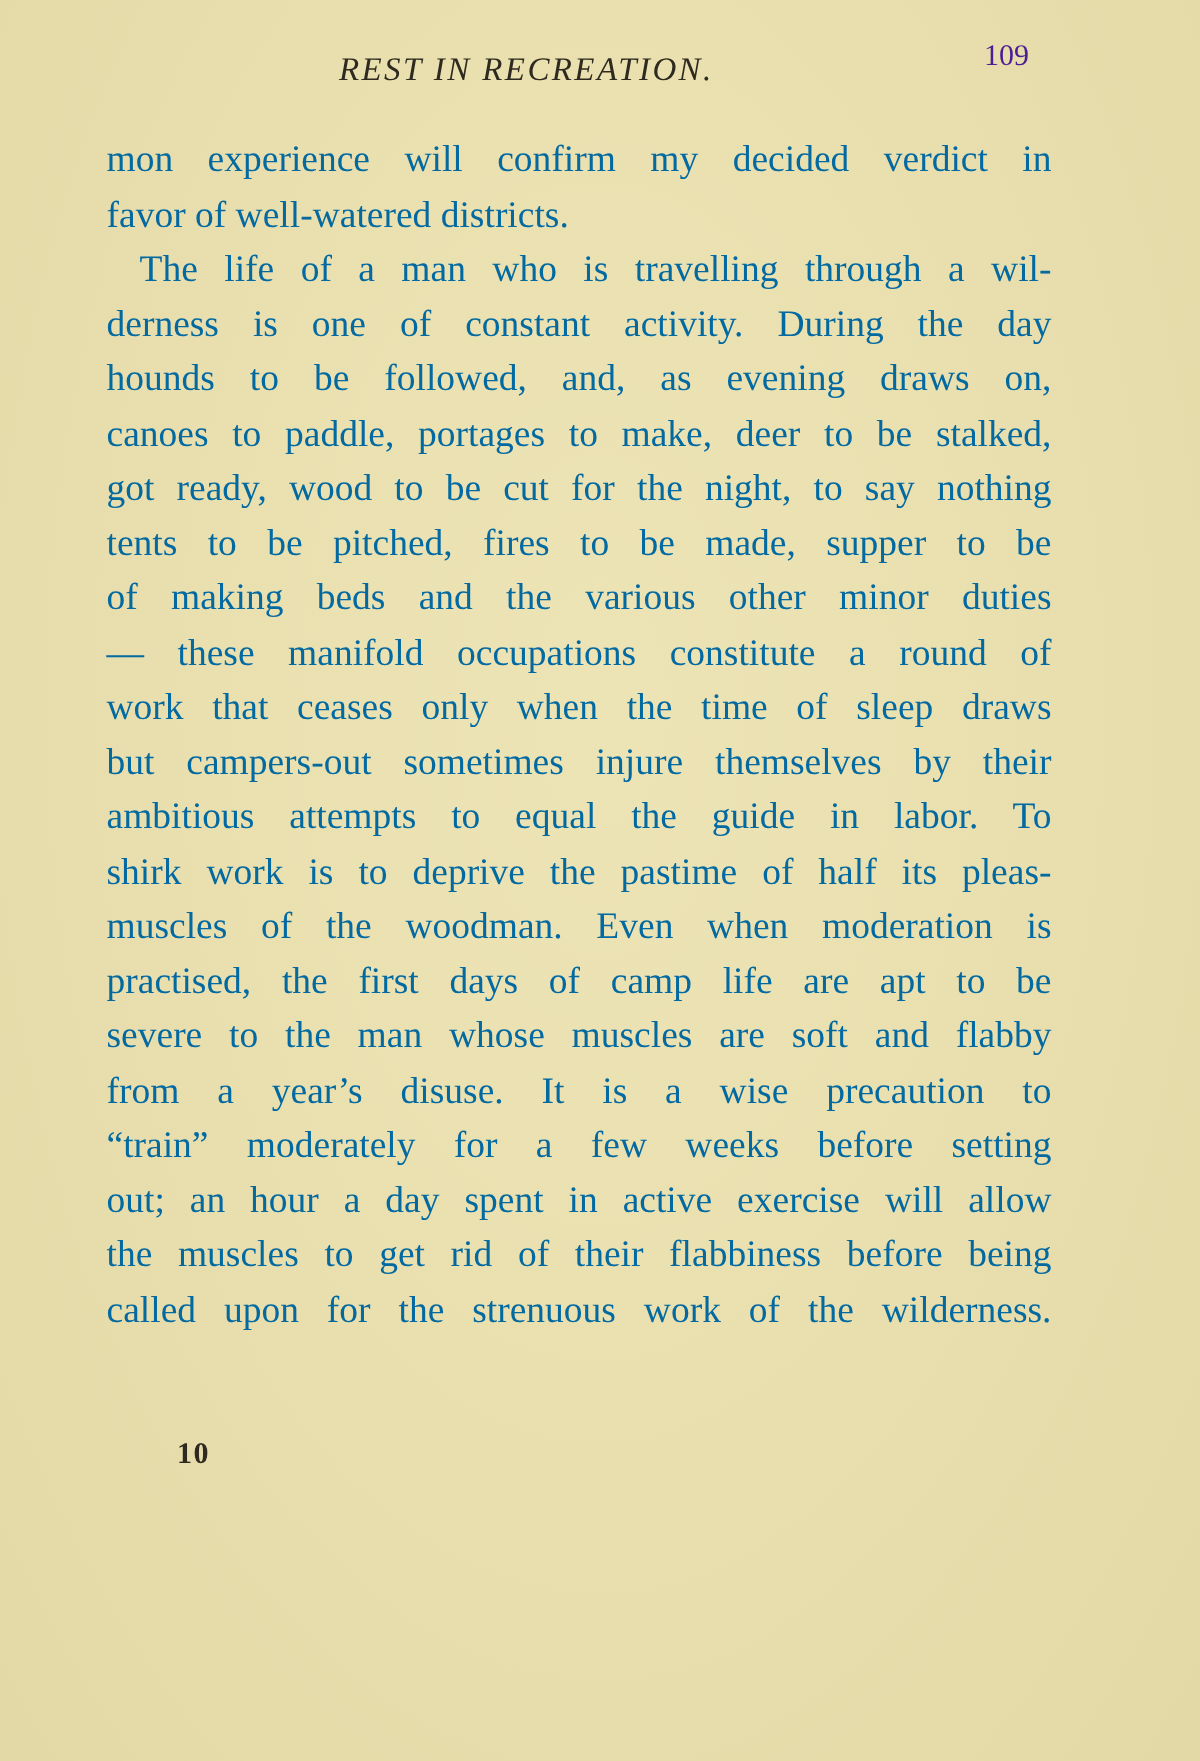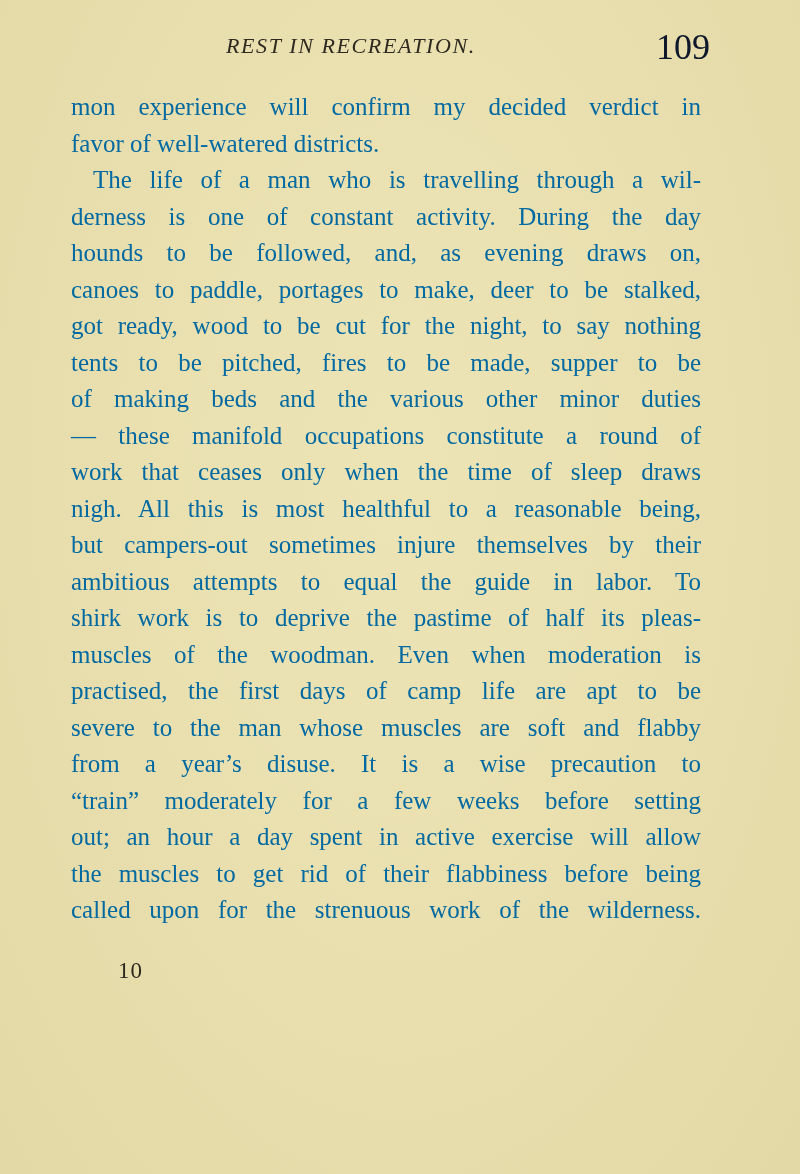--- a/index.html
+++ b/index.html
@@ -30,23 +30,23 @@
       font-style: italic;
       font-size: 22px;
       letter-spacing: 1.6px;
       color: #2e2a1f;
       white-space: nowrap;
     }
     .page-number {
       position: absolute;
       top: 26px;
       left: 656px;
-      font-size: 36px;
+      font-size: 20px;
       letter-spacing: 0px;
-      color: #0f172a;
+      color: #4c1d95;
     }
     .body-text {
       position: absolute;
       top: 89px;
       left: 71px;
       width: 630px;
     }
     .line {
       display: block;
       height: 36.5px;
@@ -60,24 +60,24 @@
     .line.last {
       text-align-last: justify;
     }
     .line.short {
       text-align-last: left;
     }
     .signature {
       position: absolute;
       top: 958px;
       left: 118px;
-      font-size: 23px;
+      font-size: 20px;
       letter-spacing: 1px;
       color: #2e2a1f;
-      font-weight: normal;
+      font-weight: bold;
     }
   </style>
 </head>
 <body>
 
 <div class="page">
   <div class="running-head">REST IN RECREATION.</div>
   <div class="page-number">109</div>
 
   <div class="body-text">
@@ -85,21 +85,20 @@
     <span class="line short">favor of well-watered districts.</span>
     <span class="line" style="padding-left:22px; width:608px;">The life of a man who is travelling through a wil-</span>
     <span class="line">derness is one of constant activity. During the day</span>
     <span class="line">hounds to be followed, and, as evening draws on,</span>
     <span class="line">canoes to paddle, portages to make, deer to be stalked,</span>
     <span class="line">got ready, wood to be cut for the night, to say nothing</span>
     <span class="line">tents to be pitched, fires to be made, supper to be</span>
     <span class="line">of making beds and the various other minor duties</span>
     <span class="line">— these manifold occupations constitute a round of</span>
     <span class="line">work that ceases only when the time of sleep draws</span>
-    <span class="line">nigh. All this is most healthful to a reasonable being,</span>
     <span class="line">but campers-out sometimes injure themselves by their</span>
     <span class="line">ambitious attempts to equal the guide in labor. To</span>
     <span class="line">shirk work is to deprive the pastime of half its pleas-</span>
     <span class="line">muscles of the woodman. Even when moderation is</span>
     <span class="line">practised, the first days of camp life are apt to be</span>
     <span class="line">severe to the man whose muscles are soft and flabby</span>
     <span class="line">from a year’s disuse. It is a wise precaution to</span>
     <span class="line">“train” moderately for a few weeks before setting</span>
     <span class="line">out; an hour a day spent in active exercise will allow</span>
     <span class="line">the muscles to get rid of their flabbiness before being</span>

